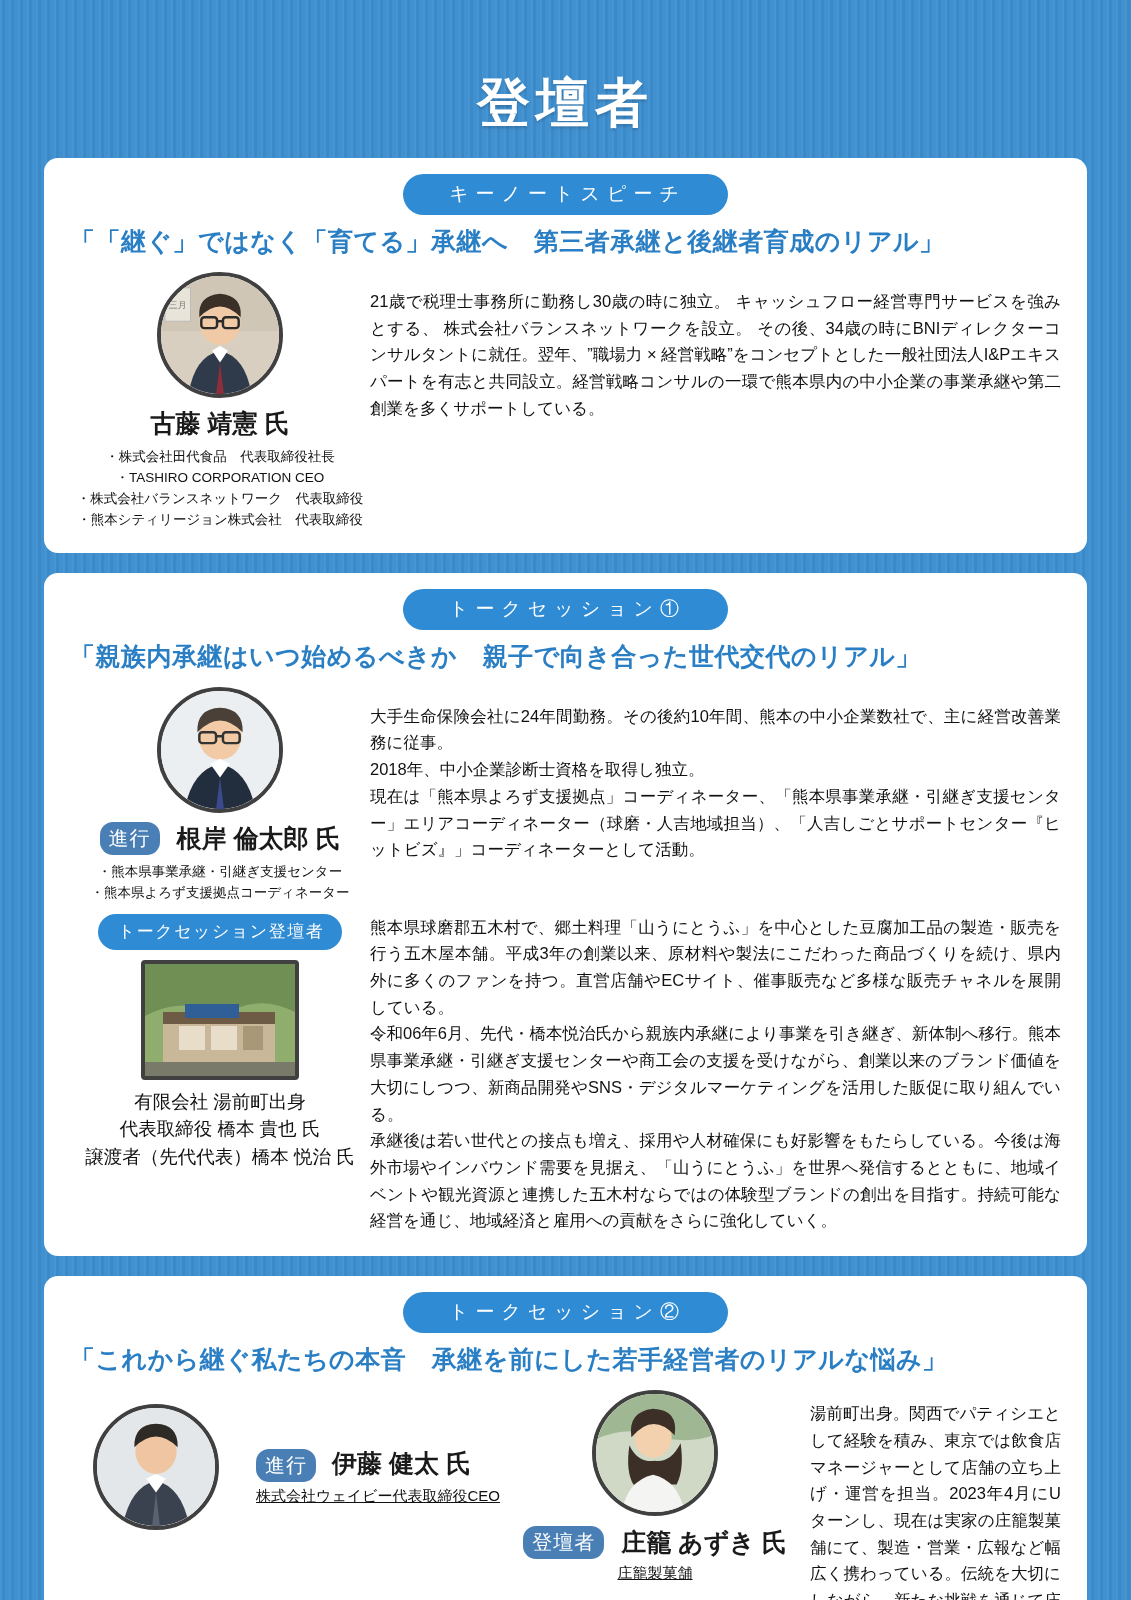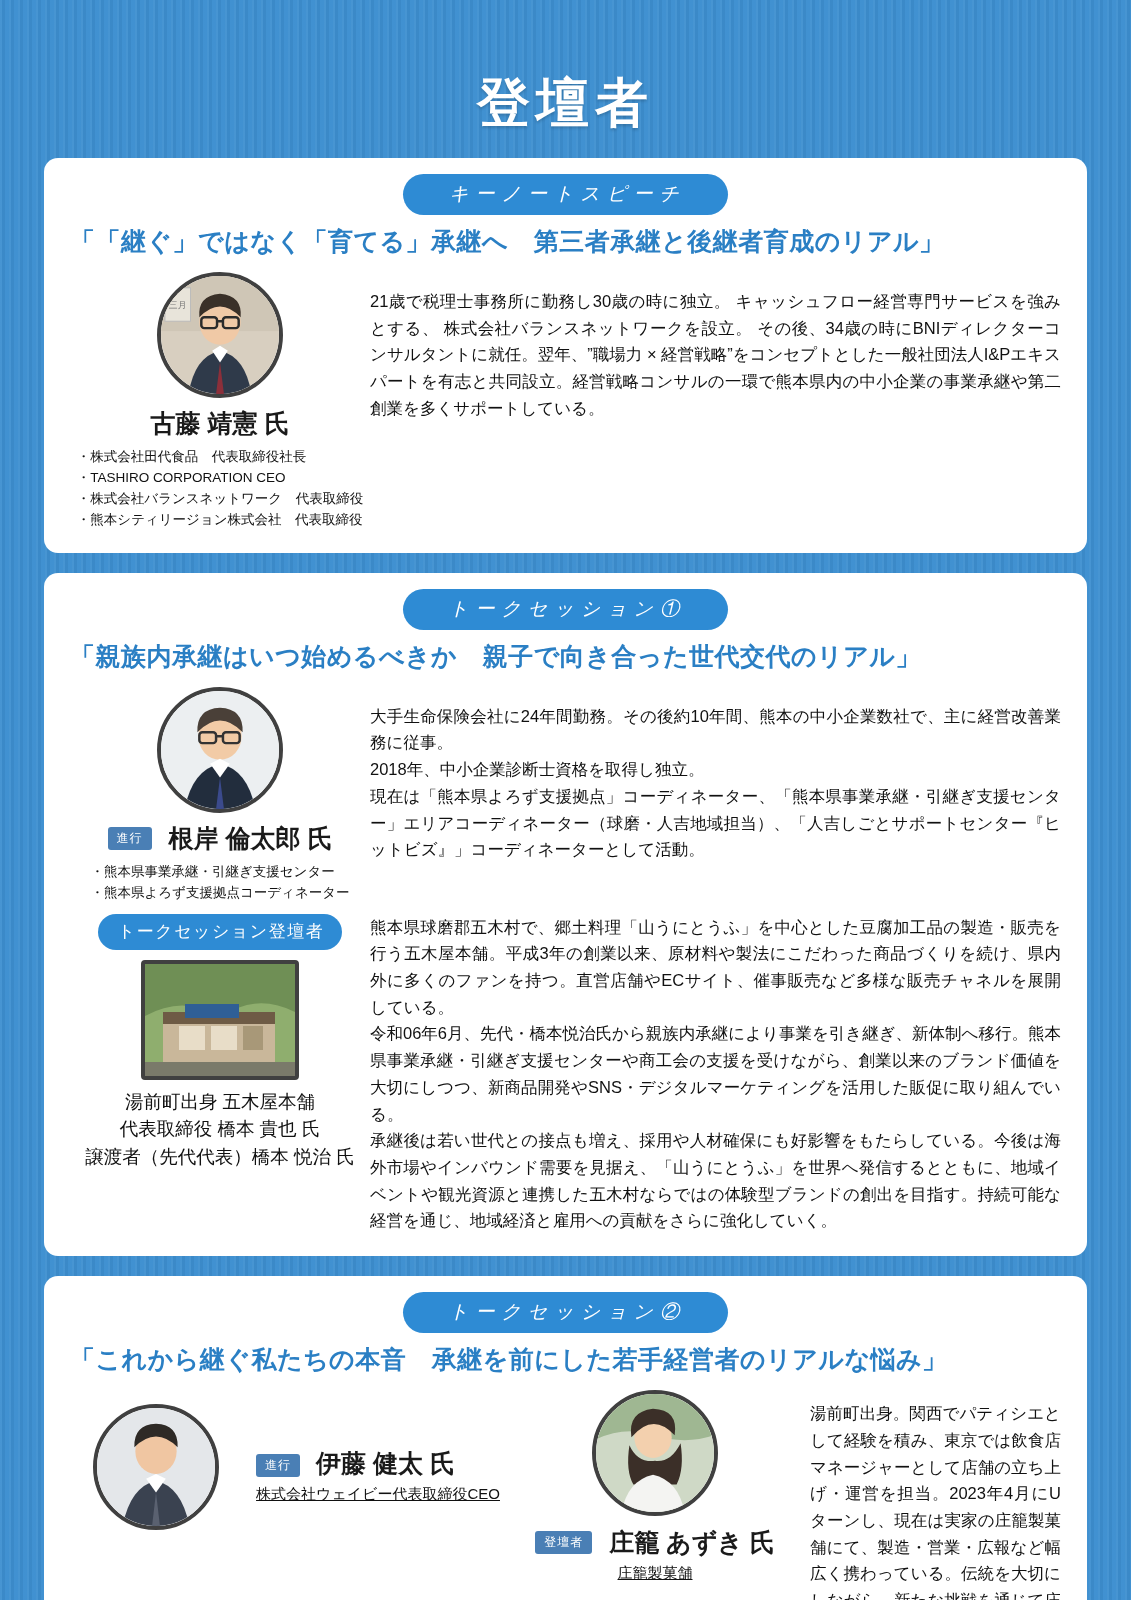--- a/index.html
+++ b/index.html
@@ -60,21 +60,20 @@
   }
   .pill {
     display: inline-block;
     background: #2e8bd4;
     color: #ffffff;
     font-size: 19px;
     letter-spacing: 7px;
     padding: 7px 42px 8px 46px;
     border-radius: 24px;
     font-weight: normal;
-    font-style: italic;
   }
   .session-title {
     color: #2a7fc4;
     font-size: 25px;
     font-weight: bold;
     letter-spacing: 0.5px;
     margin: 10px 0 14px 0;
   }
   .row {
     display: flex;
@@ -104,35 +103,35 @@
     margin-top: 9px;
     font-size: 25px;
     font-weight: bold;
     color: #1a1a1a;
     white-space: nowrap;
   }
   .name-line .tag {
     display: inline-block;
     background: #4a7fb5;
     color: #fff;
-    font-size: 12px;
+    font-size: 20px;
     font-weight: normal;
     padding: 3px 9px;
-    border-radius: 3px;
+    border-radius: 13px;
     vertical-align: middle;
     margin-right: 9px;
     letter-spacing: 1px;
     text-align: right;
   }
   .affil {
     margin-top: 7px;
     font-size: 13.5px;
     color: #111;
     line-height: 1.55;
-    text-align: left;
+    text-align: center;
     display: inline-block;
   }
   .affil div { white-space: nowrap; }
   .bio {
     flex: 1;
     font-size: 16.5px;
     line-height: 1.62;
     color: #111;
     padding-top: 16px;
     text-align: justify;
@@ -270,21 +269,21 @@
             <rect x="18" y="48" width="112" height="12" fill="#6e5b45"></rect>
             <rect x="34" y="62" width="26" height="24" fill="#e8ddc8"></rect>
             <rect x="66" y="62" width="26" height="24" fill="#e8ddc8"></rect>
             <rect x="98" y="62" width="20" height="24" fill="#b8a territory"></rect>
             <rect x="98" y="62" width="20" height="24" fill="#a89878"></rect>
             <rect x="40" y="40" width="54" height="14" fill="#2f5f96"></rect>
             <rect x="0" y="98" width="150" height="14" fill="#7a7a6a"></rect>
           </svg>
         </div>
         <div class="center-caption">
-          <div>湯前町出身 五木屋本舗</div>
+          <div>有限会社 湯前町出身</div>
           <div>代表取締役 橋本 貴也 氏</div>
           <div>譲渡者（先代代表）橋本 悦治 氏</div>
         </div>
       </div>
       <div class="bio" style="white-space:pre-line;padding-top:4px;">熊本県球磨郡五木村で、郷土料理「山うにとうふ」を中心とした豆腐加工品の製造・販売を行う五木屋本舗。平成3年の創業以来、原材料や製法にこだわった商品づくりを続け、県内外に多くのファンを持つ。直営店舗やECサイト、催事販売など多様な販売チャネルを展開している。
 令和06年6月、先代・橋本悦治氏から親族内承継により事業を引き継ぎ、新体制へ移行。熊本県事業承継・引継ぎ支援センターや商工会の支援を受けながら、創業以来のブランド価値を大切にしつつ、新商品開発やSNS・デジタルマーケティングを活用した販促に取り組んでいる。
 承継後は若い世代との接点も増え、採用や人材確保にも好影響をもたらしている。今後は海外市場やインバウンド需要を見据え、「山うにとうふ」を世界へ発信するとともに、地域イベントや観光資源と連携した五木村ならではの体験型ブランドの創出を目指す。持続可能な経営を通じ、地域経済と雇用への貢献をさらに強化していく。</div>
     </div>
   </div>
 

